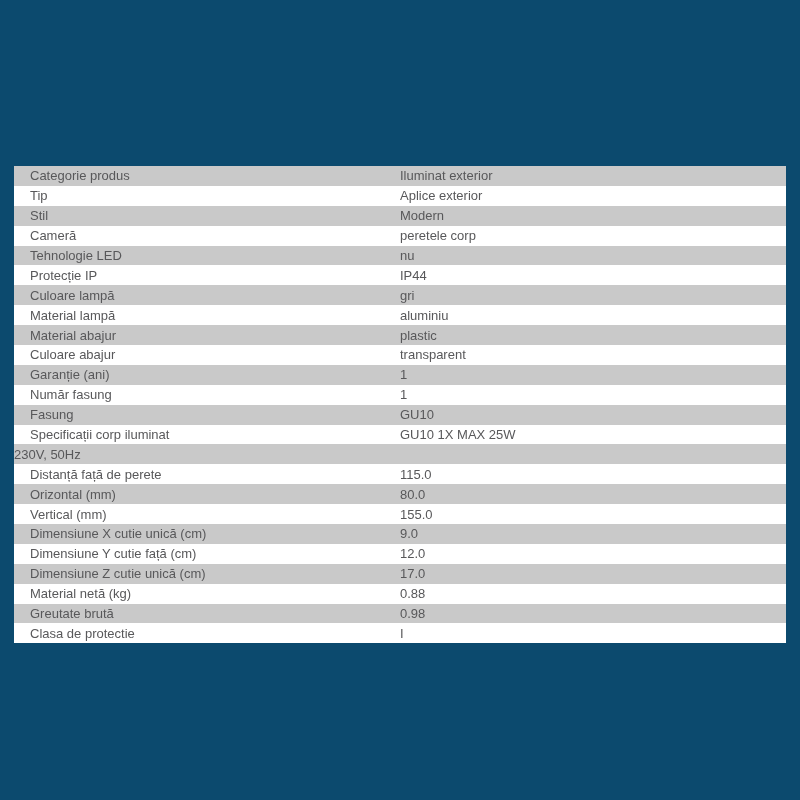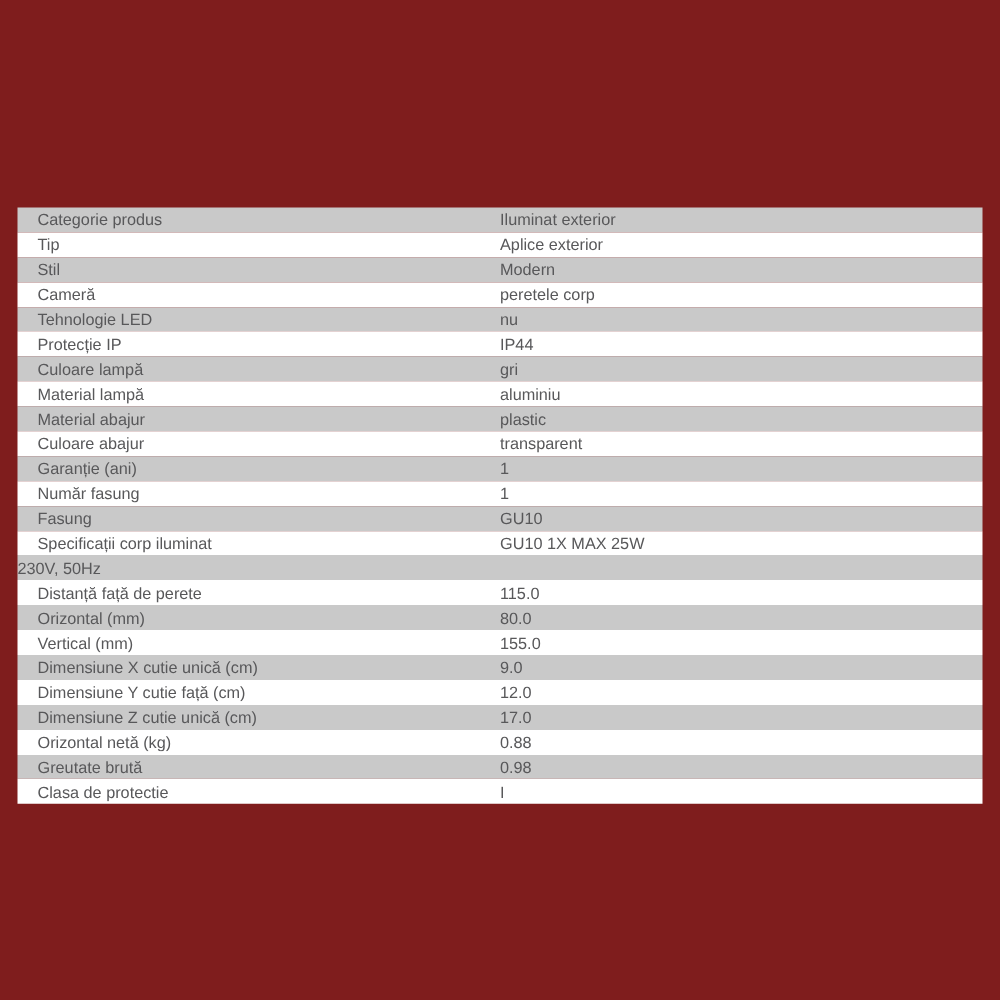--- a/index.html
+++ b/index.html
@@ -8,21 +8,21 @@
     background: #ffffff;
     width: 800px;
     height: 800px;
     overflow: hidden;
     font-family: "Liberation Sans", "DejaVu Sans", sans-serif;
   }
   .page {
     position: relative;
     width: 800px;
     height: 800px;
-    background: #7f1d1d;
+    background: #0c4a6e;
   }
   .spec-table {
     position: absolute;
     top: 166px;
     left: 14px;
     width: 772px;
   }
   .spec-row {
     display: flex;
     align-items: center;
@@ -130,21 +130,21 @@
     </div>
     <div class="spec-row">
       <div class="spec-cell-label">Dimensiune Y cutie față (cm)</div>
       <div class="spec-cell-value">12.0</div>
     </div>
     <div class="spec-row">
       <div class="spec-cell-label">Dimensiune Z cutie unică (cm)</div>
       <div class="spec-cell-value">17.0</div>
     </div>
     <div class="spec-row">
-      <div class="spec-cell-label">Orizontal netă (kg)</div>
+      <div class="spec-cell-label">Material netă (kg)</div>
       <div class="spec-cell-value">0.88</div>
     </div>
     <div class="spec-row">
       <div class="spec-cell-label">Greutate brută</div>
       <div class="spec-cell-value">0.98</div>
     </div>
     <div class="spec-row">
       <div class="spec-cell-label">Clasa de protectie</div>
       <div class="spec-cell-value">I</div>
     </div>

